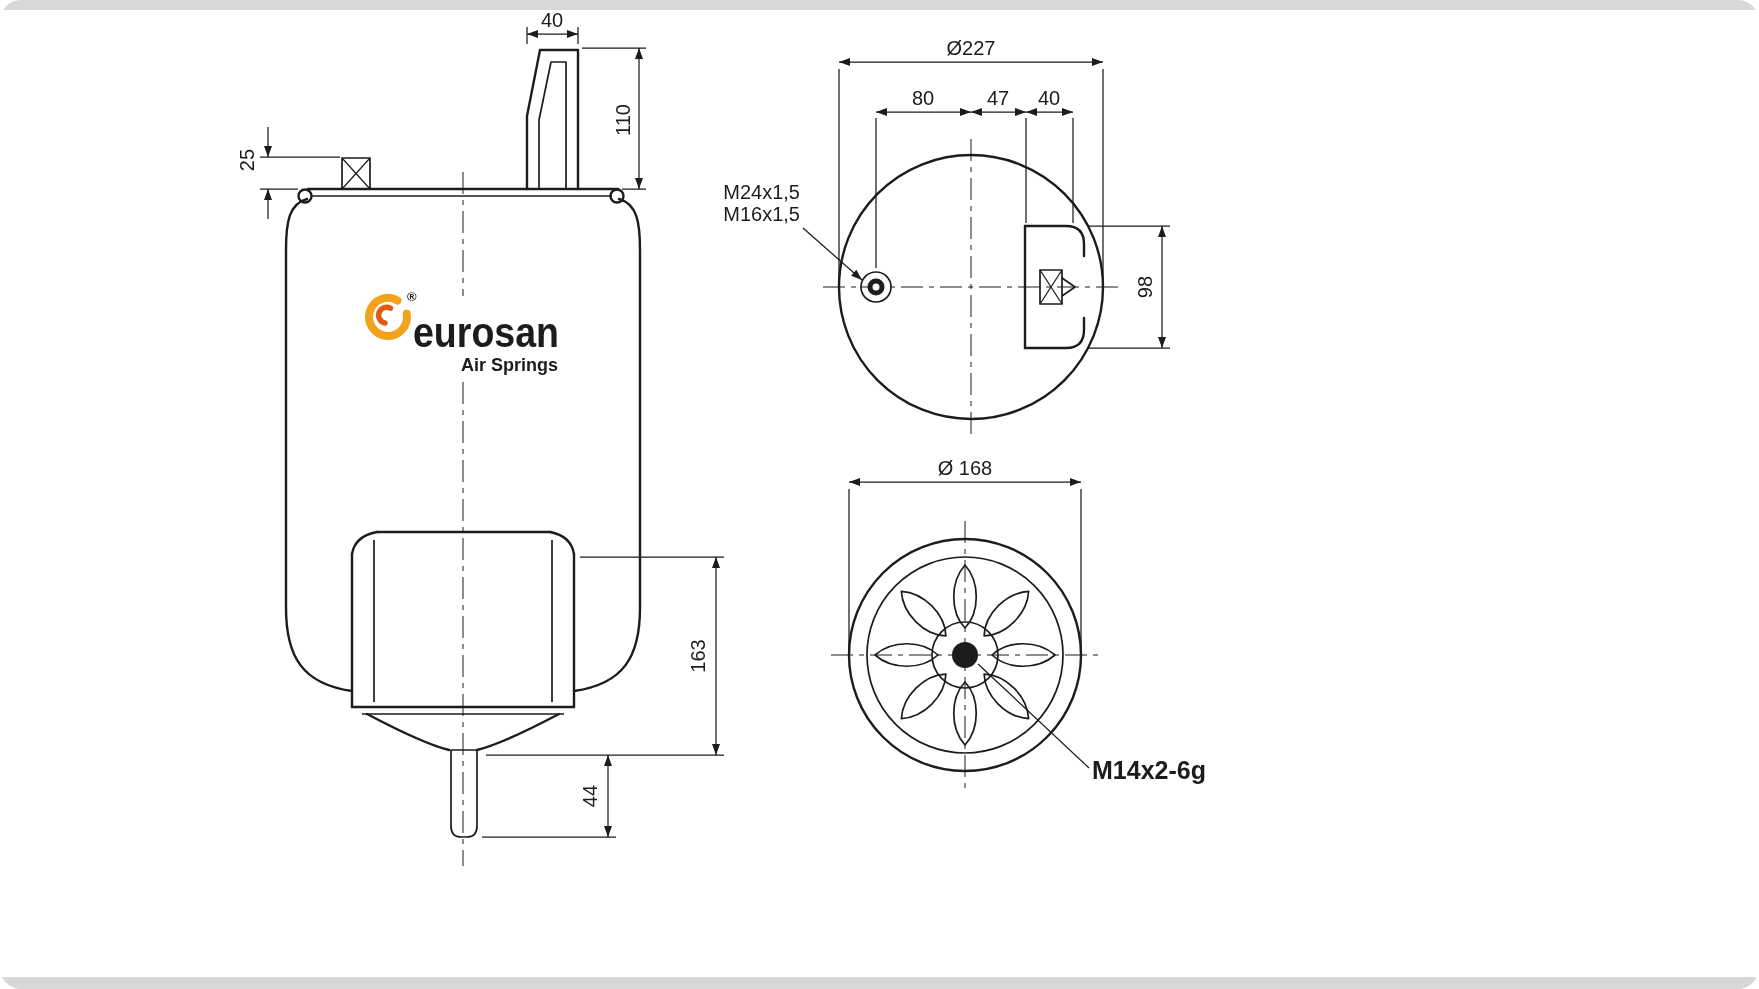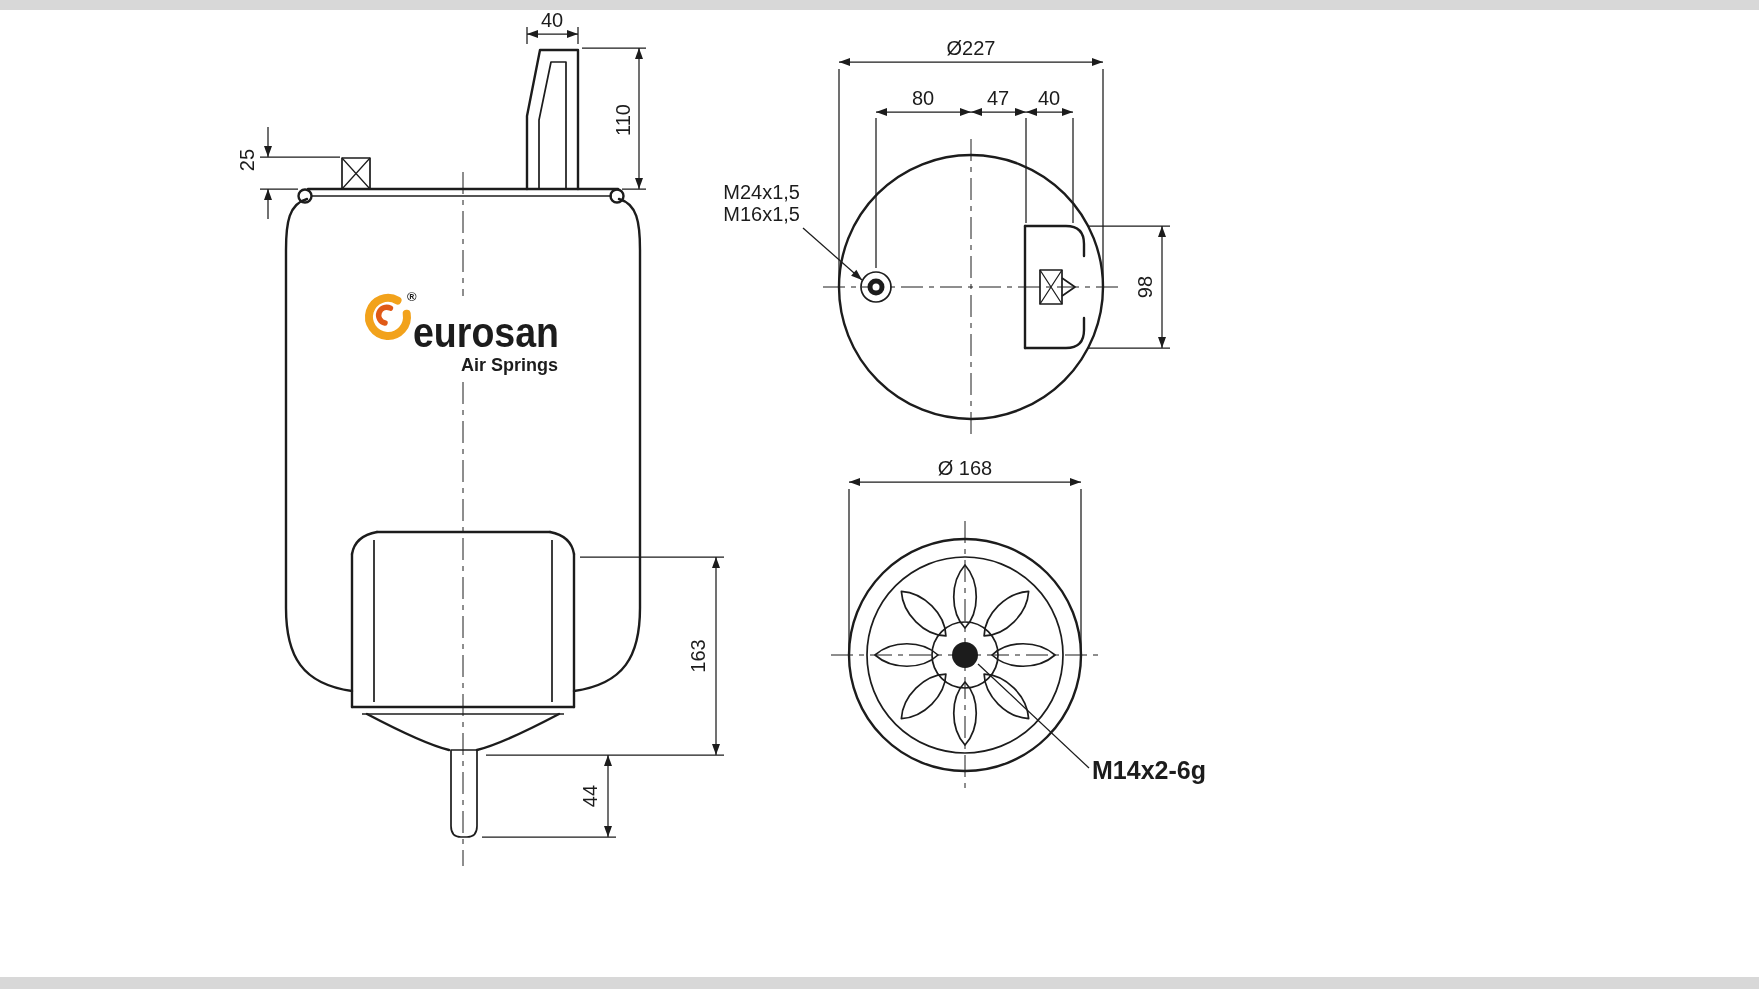--- a/index.html
+++ b/index.html
@@ -1,16 +1,16 @@
 <!DOCTYPE html>
 <html><head>
 <meta charset="utf-8">
 <style>
   html,body{margin:0;padding:0;background:#ffffff;}
-  .canvas{position:relative;width:1759px;height:989px;background:#ffffff;font-family:"Liberation Sans",sans-serif;overflow:hidden;}
+  .canvas{position:relative;width:1759px;height:989px;background:#ffffff;font-family:"Liberation Sans",sans-serif;overflow:hidden;border-radius:21px;}
   svg{display:block;}
   
   .ol{stroke:#1c1c1c;stroke-width:2.4;fill:none;stroke-linejoin:round;stroke-linecap:round;}
   .om{stroke:#1c1c1c;stroke-width:1.7;fill:none;stroke-linejoin:round;}
   
   .dl{stroke:#1c1c1c;stroke-width:1.25;fill:none;}
   
   .cl{stroke:#1c1c1c;stroke-width:1;fill:none;stroke-dasharray:22 6 5 6;}
   text{fill:#1c1c1c;font-family:"Liberation Sans",sans-serif;}
   .t-dim{font-size:20px;}

